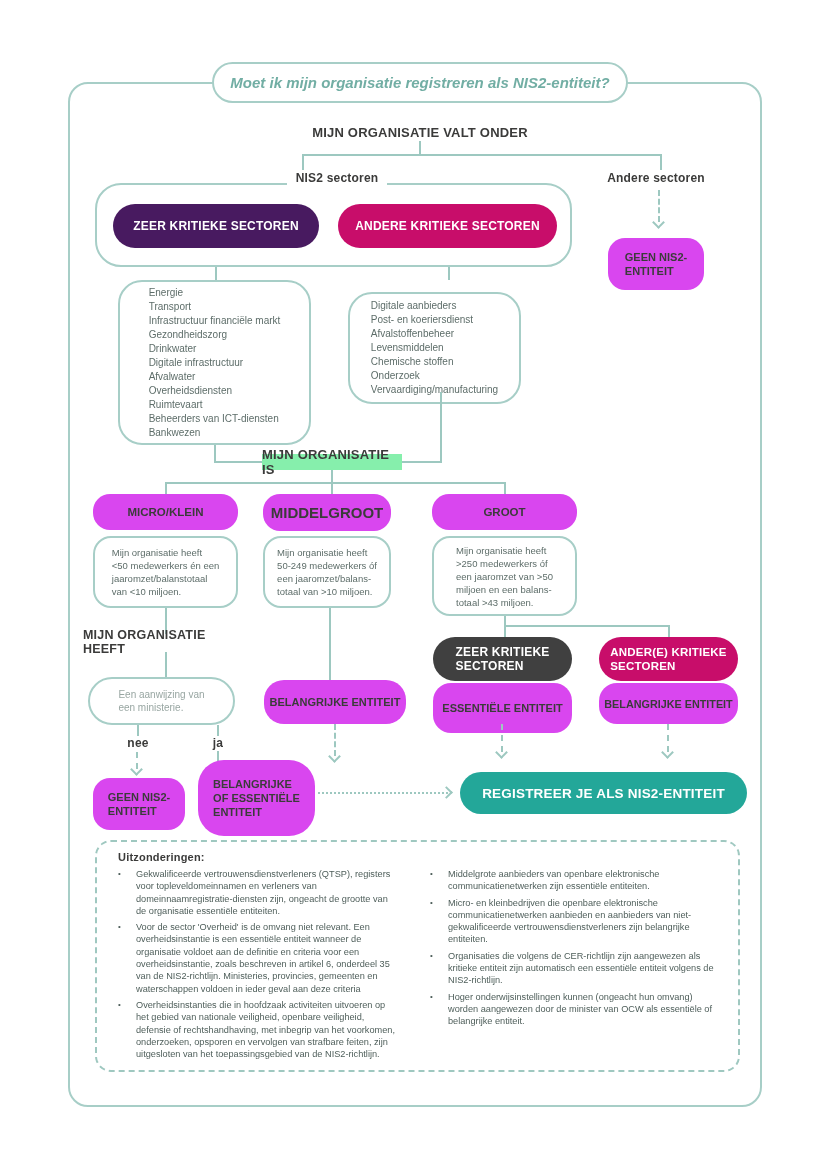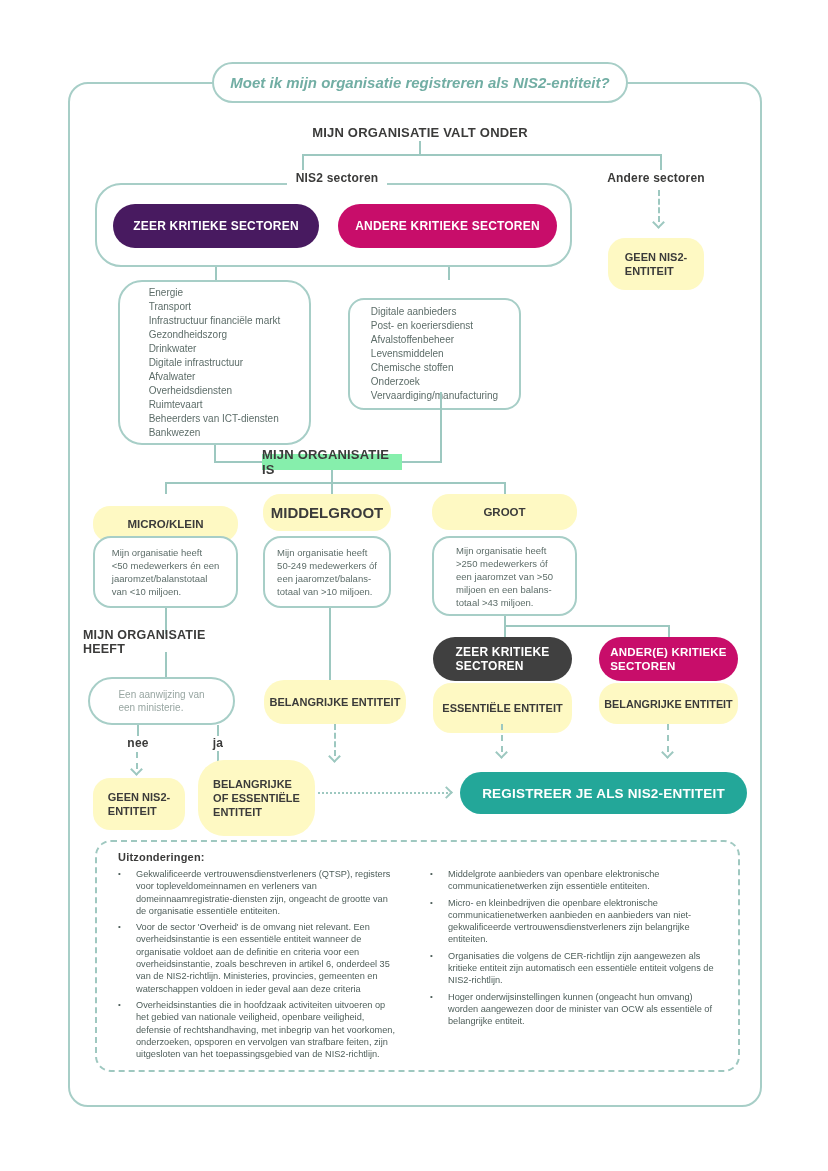--- a/index.html
+++ b/index.html
@@ -3,21 +3,21 @@
 <meta charset="utf-8">
 <style>
   html,body{margin:0;padding:0;background:#fff;}
   #canvas{position:relative;width:828px;height:1171px;background:#fff;overflow:hidden;
           font-family:"Liberation Sans",sans-serif;color:#3b3b3a;}
   .abs{position:absolute;box-sizing:border-box;}
   .pl{white-space:pre-line;}
   .cap{font-weight:bold;color:#3b3b3a;letter-spacing:.2px;}
   .center{display:flex;align-items:center;justify-content:center;text-align:left;}
   .obox{border:2px solid #a7cec7;background:#fff;}
-  .tealpill{background:#fef9c3;color:#3b3b3a;font-weight:bold;}
+  .tealpill{background:#d946ef;color:#3b3b3a;font-weight:bold;}
   .vline{width:2px;background:#9dc8c0;}
   .hline{height:2px;background:#9dc8c0;}
   .vdash{width:0;border-left:2px dashed #9dc8c0;}
   .hdot{height:0;border-top:2px dotted #9dc8c0;}
   .chev{width:9px;height:9px;border-right:2px solid #9dc8c0;border-bottom:2px solid #9dc8c0;}
   .chev.down{transform:rotate(45deg);}
   .chev.right{transform:rotate(-45deg);}
   .muted{color:#5d6d69;}
   .whitecap{color:#fff;font-weight:bold;letter-spacing:.2px;}
   .exc-item{display:flex;margin-bottom:4px;}
@@ -69,21 +69,21 @@
 Infrastructuur financiële markt
 Gezondheidszorg
 Drinkwater
 Digitale infrastructuur
 Afvalwater
 Overheidsdiensten
 Ruimtevaart
 Beheerders van ICT-diensten
 Bankwezen</span>
   </div>
-  <div class="abs obox center" style="left:348px;top:298px;width:173px;height:112px;border-radius:16px;">
+  <div class="abs obox center" style="left:348px;top:292px;width:173px;height:112px;border-radius:24px;">
     <span class="pl muted" style="font-size:10px;line-height:14px;">Digitale aanbieders
 Post- en koeriersdienst
 Afvalstoffenbeheer
 Levensmiddelen
 Chemische stoffen
 Onderzoek
 Vervaardiging/manufacturing</span>
   </div>
 
   <div class="abs vline" style="left:214px;top:445px;height:18px;"></div>
@@ -92,21 +92,21 @@
   <div class="abs hline" style="left:402px;top:461px;width:40px;"></div>
 
   <div class="abs cap center" style="left:262px;top:454px;width:140px;height:16px;font-size:13px;background:#86efac;z-index:2;">MIJN ORGANISATIE IS</div>
 
   <div class="abs vline" style="left:331px;top:470px;height:12px;"></div>
   <div class="abs hline" style="left:165px;top:482px;width:339px;"></div>
   <div class="abs vline" style="left:165px;top:482px;height:12px;"></div>
   <div class="abs vline" style="left:331px;top:482px;height:12px;"></div>
   <div class="abs vline" style="left:504px;top:482px;height:12px;"></div>
 
-  <div class="abs tealpill center" style="left:93px;top:494px;width:145px;height:36px;border-radius:17px;font-size:11.5px;margin-top:12px;">MICRO/KLEIN</div>
+  <div class="abs tealpill center" style="left:93px;top:494px;width:145px;height:36px;border-radius:17px;font-size:11.5px;">MICRO/KLEIN</div>
   <div class="abs tealpill center" style="left:263px;top:494px;width:128px;height:37px;border-radius:17px;font-size:15px;">MIDDELGROOT</div>
   <div class="abs tealpill center" style="left:432px;top:494px;width:145px;height:36px;border-radius:17px;font-size:11.5px;">GROOT</div>
 
   <div class="abs obox center" style="left:93px;top:536px;width:145px;height:72px;border-radius:18px;">
     <span class="pl muted" style="font-size:9.5px;line-height:13px;">Mijn organisatie heeft
 &lt;50 medewerkers én een
 jaaromzet/balanstotaal
 van &lt;10 miljoen.</span>
   </div>
   <div class="abs obox center" style="left:263px;top:536px;width:128px;height:72px;border-radius:18px;">

